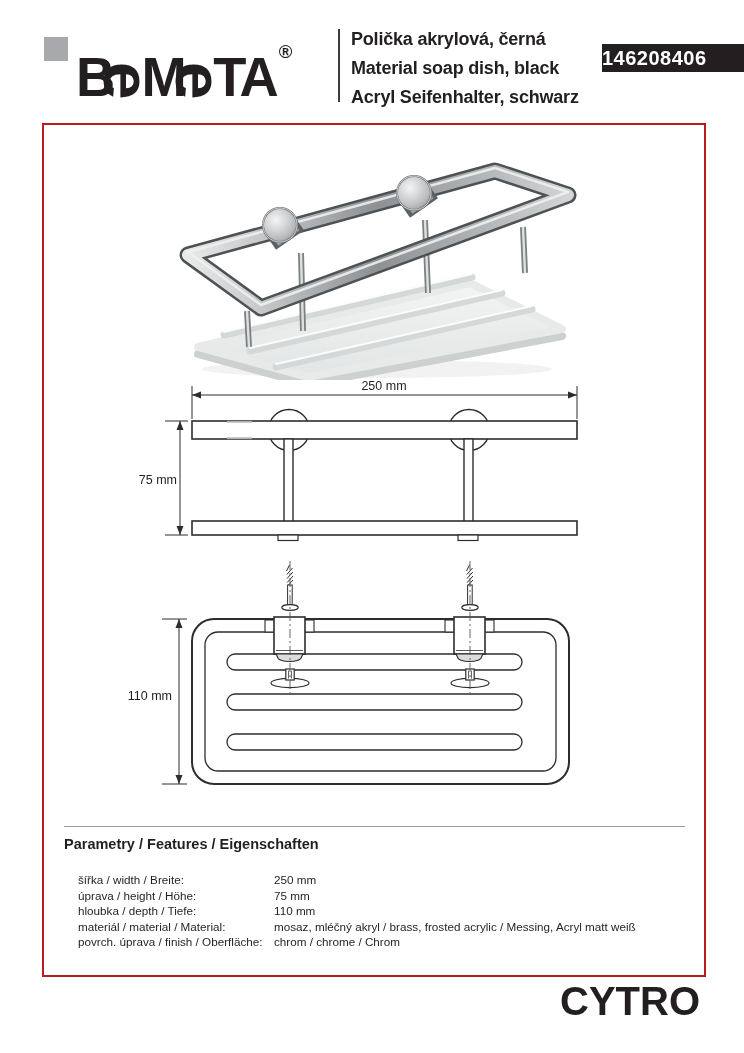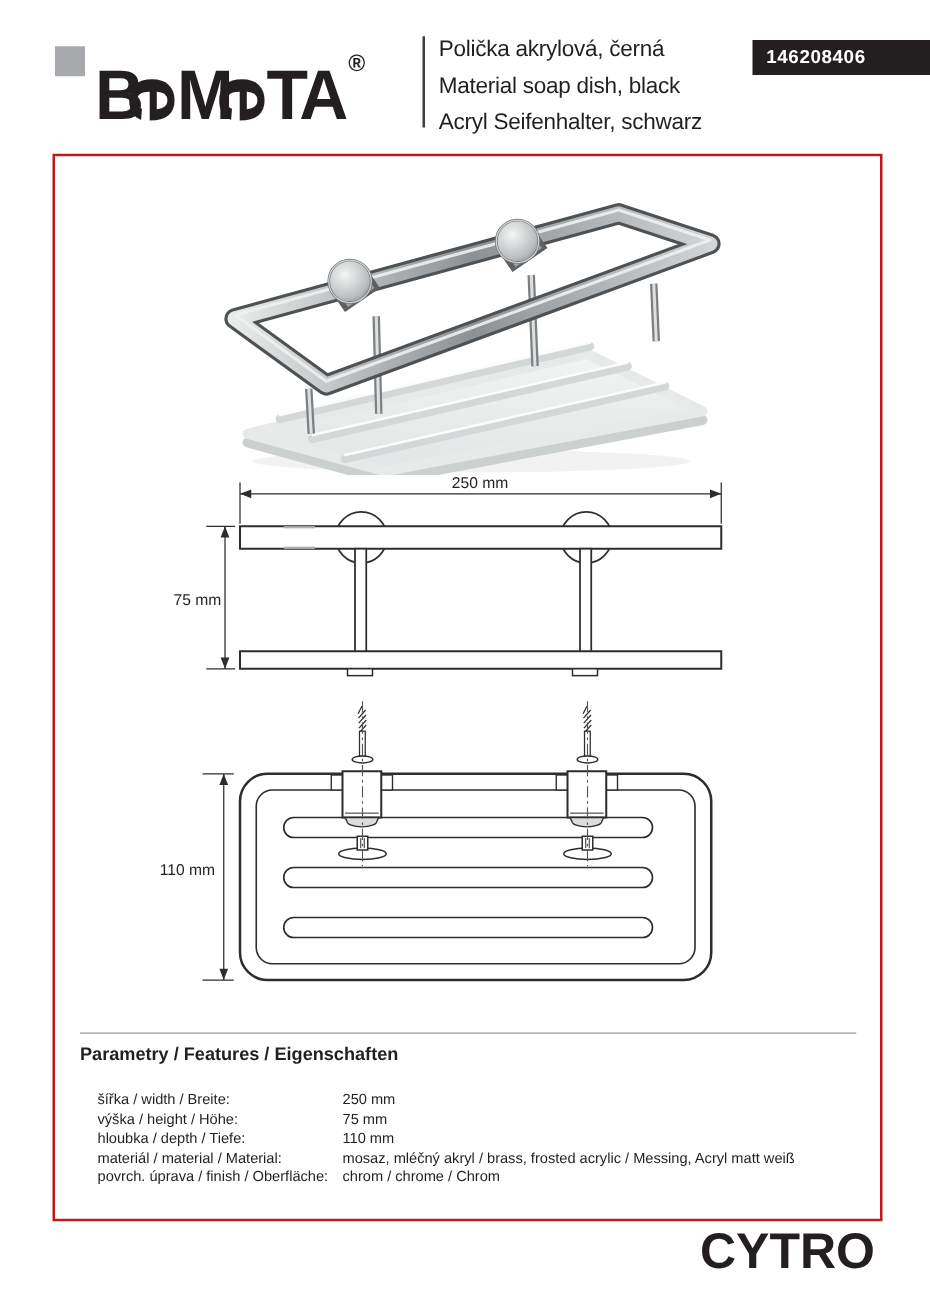--- a/index.html
+++ b/index.html
@@ -12,24 +12,24 @@
   .logo-word{
     position:absolute;left:76px;top:22px;font-weight:700;font-size:56px;line-height:60px;
     letter-spacing:-3px;color:#231f20;transform:scaleX(.97);transform-origin:left top;white-space:nowrap;
   }
   .logo-word .rot{
     display:inline-block;transform:rotate(90deg) scale(1.22);
     vertical-align:-0.03em;margin:0 1px;
   }
   .logo-word .reg{font-size:19px;font-weight:700;vertical-align:38px;letter-spacing:0;margin-left:3px;}
   .header-divider{position:absolute;left:338px;top:29px;width:2px;height:73px;background:#3d3d3d;}
-  .titles{position:absolute;left:351px;top:25px;font-weight:400;font-size:18px;line-height:29px;letter-spacing:-0.2px;}
+  .titles{position:absolute;left:351px;top:25px;font-weight:700;font-size:18px;line-height:29px;letter-spacing:-0.2px;}
   .code-badge{
-    position:absolute;left:602px;top:32px;width:142px;height:28px;background:#231f20;
-    color:#ffffff;font-weight:700;font-size:15px;line-height:28px;padding-left:11px;
+    position:absolute;left:602px;top:44px;width:142px;height:28px;background:#231f20;
+    color:#ffffff;font-weight:700;font-size:20px;line-height:28px;
     letter-spacing:0.5px;box-sizing:border-box;
   }
   
   .panel{position:absolute;left:42px;top:123px;width:660px;height:850px;border:2px solid #b91c1c;background:#fff;}
   .abs{position:absolute;}
   .sep-line{position:absolute;left:20px;top:701px;width:621px;height:1px;background:#9a9a9a;}
   .spec-heading{position:absolute;left:20px;top:711px;font-weight:700;font-size:14.5px;}
   .specs{position:absolute;left:20px;top:747px;font-size:11.7px;line-height:15.5px;}
   .spec-row{display:flex;margin-left:14px;}
   .spec-label{width:196px;flex:0 0 196px;}
@@ -204,21 +204,21 @@
   </svg>
 
   <div class="sep-line"></div>
   <div class="spec-heading">Parametry / Features / Eigenschaften</div>
   <div class="specs">
     <div class="spec-row">
       <span class="spec-label">šířka / width / Breite:</span>
       <span class="spec-value">250 mm</span>
     </div>
     <div class="spec-row">
-      <span class="spec-label">výška / height / Höhe:</span>
+      <span class="spec-label">úprava / height / Höhe:</span>
       <span class="spec-value">75 mm</span>
     </div>
     <div class="spec-row">
       <span class="spec-label">hloubka / depth / Tiefe:</span>
       <span class="spec-value">110 mm</span>
     </div>
     <div class="spec-row">
       <span class="spec-label">materiál / material / Material:</span>
       <span class="spec-value">mosaz, mléčný akryl / brass, frosted acrylic / Messing, Acryl matt  weiß</span>
     </div>

